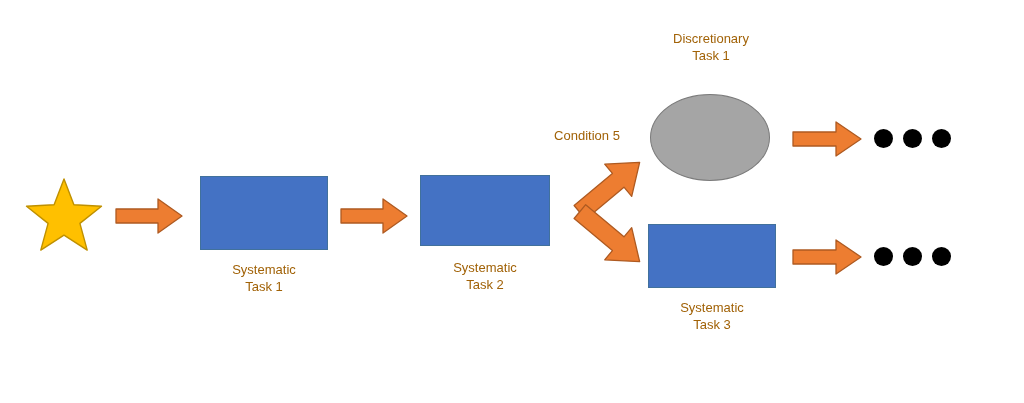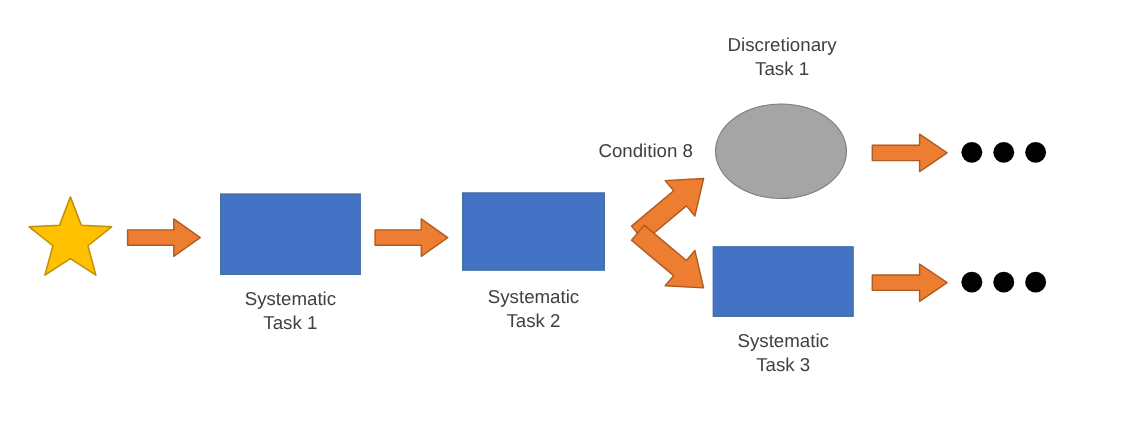--- a/index.html
+++ b/index.html
@@ -11,22 +11,22 @@
     position: relative;
     width: 1024px;
     height: 403px;
     background: #ffffff;
     font-family: "Liberation Sans", sans-serif;
     overflow: hidden;
   }
   .node-label {
     position: absolute;
     text-align: center;
-    color: #404040;
-    font-size: 17px;
+    color: #a16207;
+    font-size: 13px;
     line-height: 1.32;
     font-family: "Liberation Sans", sans-serif;
     white-space: pre-line;
   }
   .shape {
     position: absolute;
   }
   .rect-shape {
     background: #4472C4;
     border: 1px solid #41719C;
@@ -78,21 +78,21 @@
 
   <div class="shape rect-shape" style="left:420px; top:175px; width:130px; height:71px;"></div>
   <div class="node-label" style="left:415px; top:259px; width:140px;">Systematic
 Task 2</div>
 
   <svg class="svg-shape" style="left:565px; top:152px;" width="88" height="72" viewBox="0 0 88 72">
     <g transform="rotate(-40 44 36)">
       <polygon points="6,27 56,27 56,15 84,36 56,57 56,45 6,45" fill="#ED7D31" stroke="#AE5A21" stroke-width="1.3" stroke-linejoin="round"></polygon>
     </g>
   </svg>
-  <div class="node-label" style="left:527px; top:127px; width:120px;">Condition 8</div>
+  <div class="node-label" style="left:527px; top:127px; width:120px;">Condition 5</div>
 
   <svg class="svg-shape" style="left:565px; top:200px;" width="88" height="72" viewBox="0 0 88 72">
     <g transform="rotate(40 44 36)">
       <polygon points="6,27 56,27 56,15 84,36 56,57 56,45 6,45" fill="#ED7D31" stroke="#AE5A21" stroke-width="1.3" stroke-linejoin="round"></polygon>
     </g>
   </svg>
 
   <div class="node-label" style="left:640px; top:30px; width:142px;">Discretionary
 Task 1</div>
   <div class="shape ellipse-shape" style="left:650px; top:94px; width:120px; height:87px;"></div>

